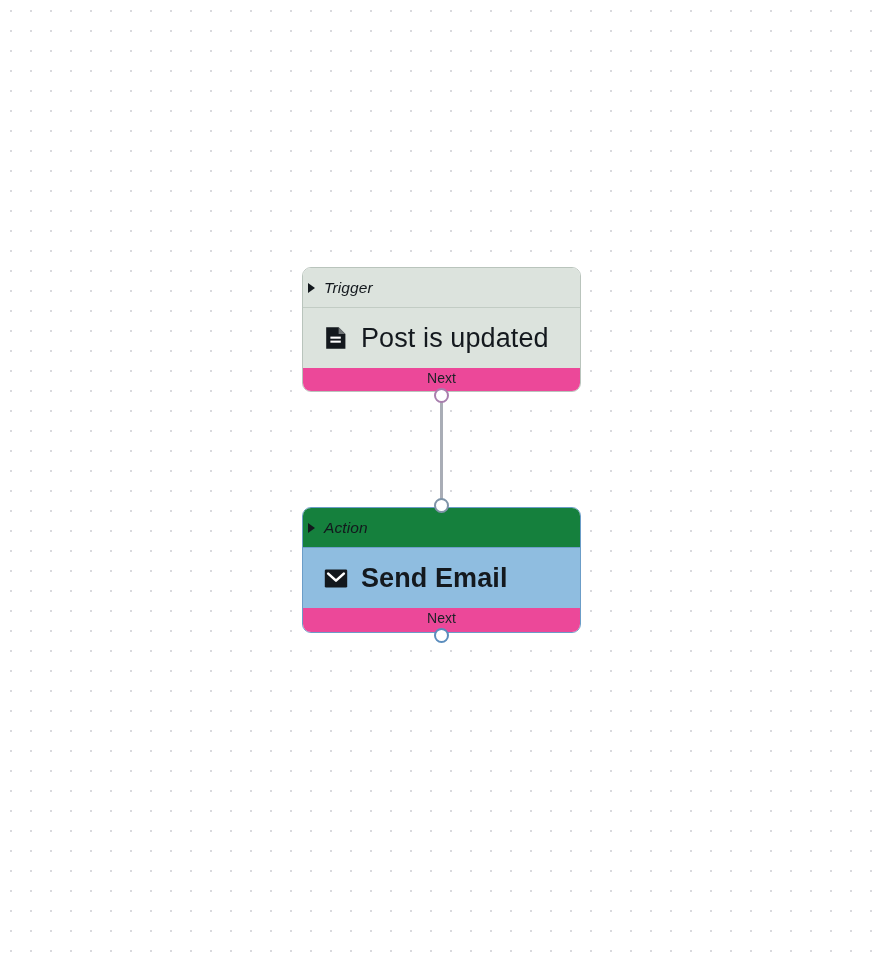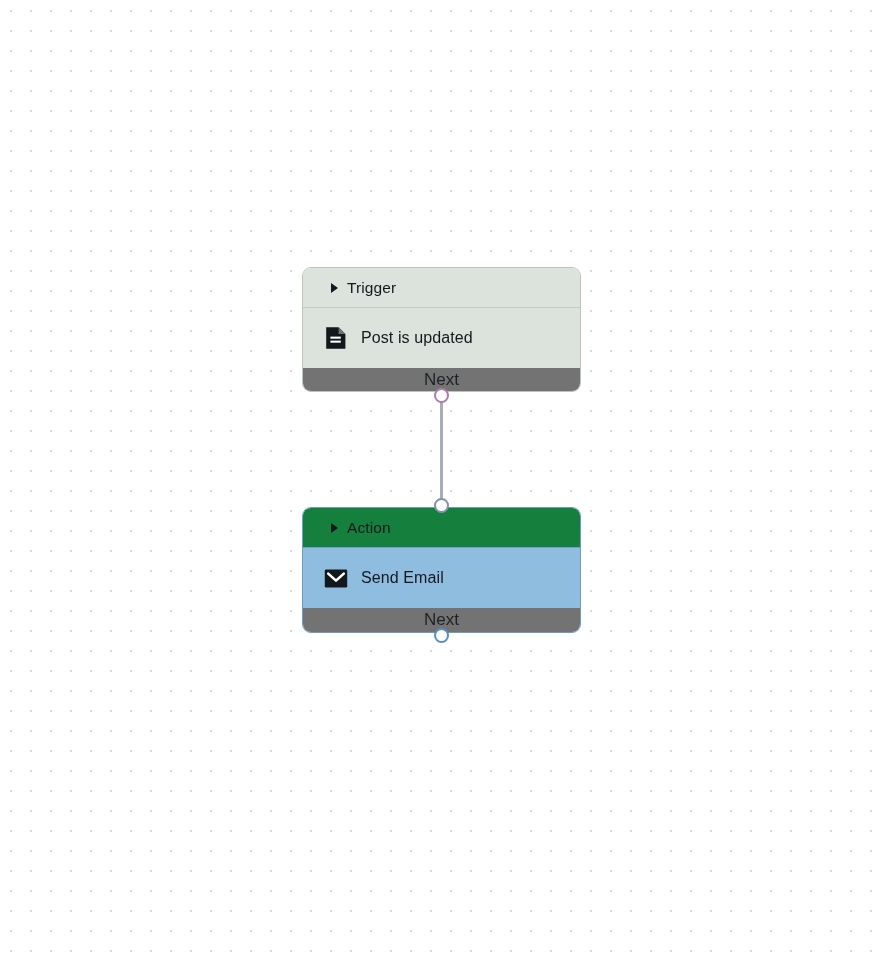--- a/index.html
+++ b/index.html
@@ -43,24 +43,25 @@
     border-radius: 9px;
     background: #ffffff;
     overflow: hidden;
   }
 
   .node-header {
     box-sizing: border-box;
     display: flex;
     align-items: center;
     height: 39px;
-    padding: 0 0 0 28px;
+    padding: 0 0 0 5px;
     font-size: 15.5px;
     letter-spacing: 0.1px;
     color: #13181d;
+    font-style: italic;
   }
 
   .disclosure {
     display: inline-block;
     width: 0;
     height: 0;
     border-left: 7.5px solid #13181d;
     border-top: 5px solid transparent;
     border-bottom: 5px solid transparent;
     margin-right: 9px;
@@ -84,35 +85,35 @@
     width: 26px;
     height: 26px;
     flex: 0 0 auto;
     display: flex;
     align-items: center;
     justify-content: center;
     margin-right: 12px;
   }
 
   .node-title {
-    font-size: 16px;
+    font-size: 27px;
     color: #14191e;
     letter-spacing: 0.1px;
     white-space: nowrap;
   }
 
   .node-footer {
     box-sizing: border-box;
     height: 33px;
-    background: #737373;
+    background: #ec4899;
     display: flex;
     align-items: flex-start;
     justify-content: center;
     padding-top: 2px;
-    font-size: 17px;
+    font-size: 14px;
     color: #1d2227;
   }
 
   
   .node-trigger {
     left: 302px;
     top: 267px;
     width: 279px;
     height: 125px;
     border: 1px solid #b9c4bc;
@@ -124,21 +125,21 @@
   
   .node-action {
     left: 302px;
     top: 507px;
     width: 279px;
     height: 126px;
     border: 1px solid #6b9dc8;
   }
   .node-action .node-header { background: #15803d; }
   .node-action .node-divider { background: #6d9fcb; }
-  .node-action .node-body   { background: #8fbde0; }
+  .node-action .node-body   { background: #8fbde0; font-weight: bold; }
 
   
   .port {
     position: absolute;
     box-sizing: border-box;
     width: 15px;
     height: 15px;
     border-radius: 50%;
     background: #ffffff;
   }

